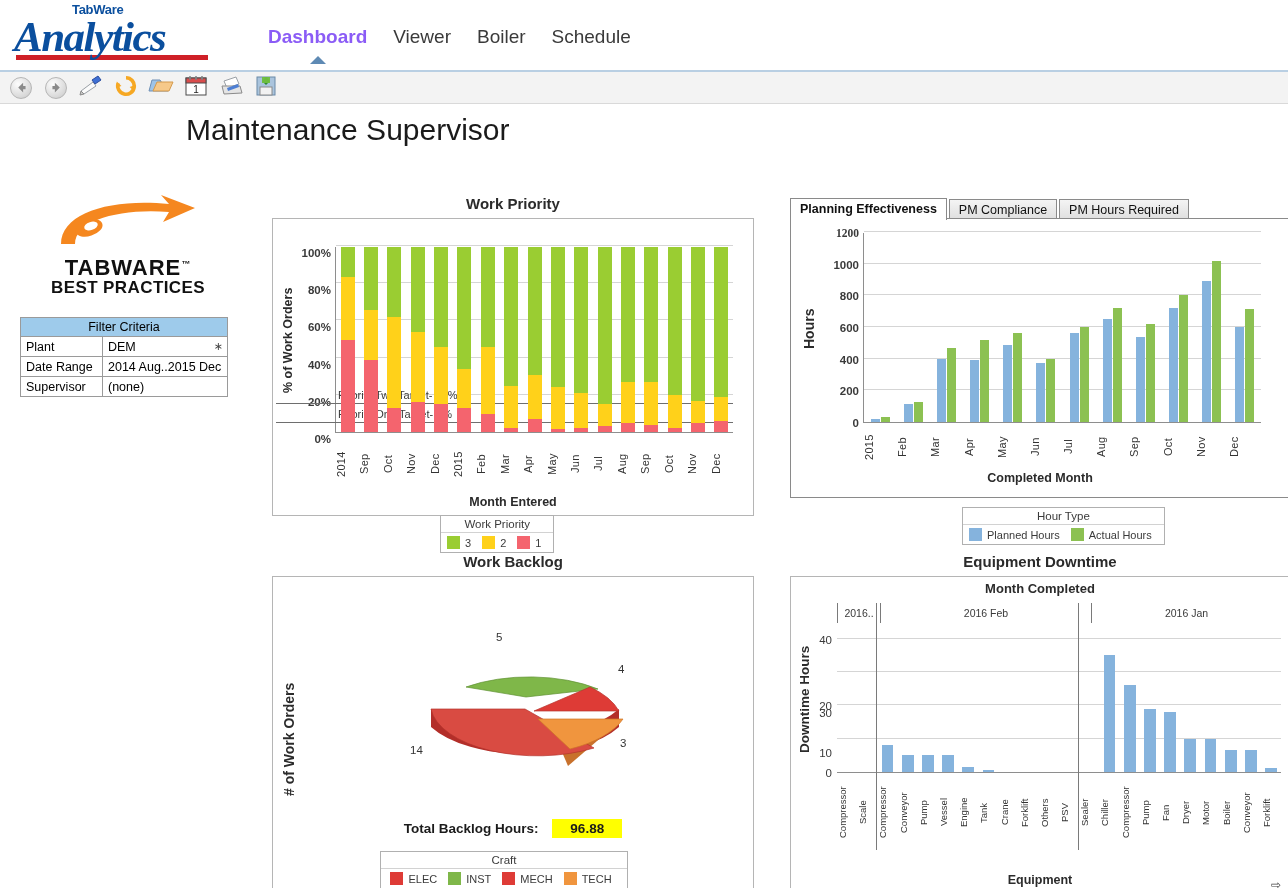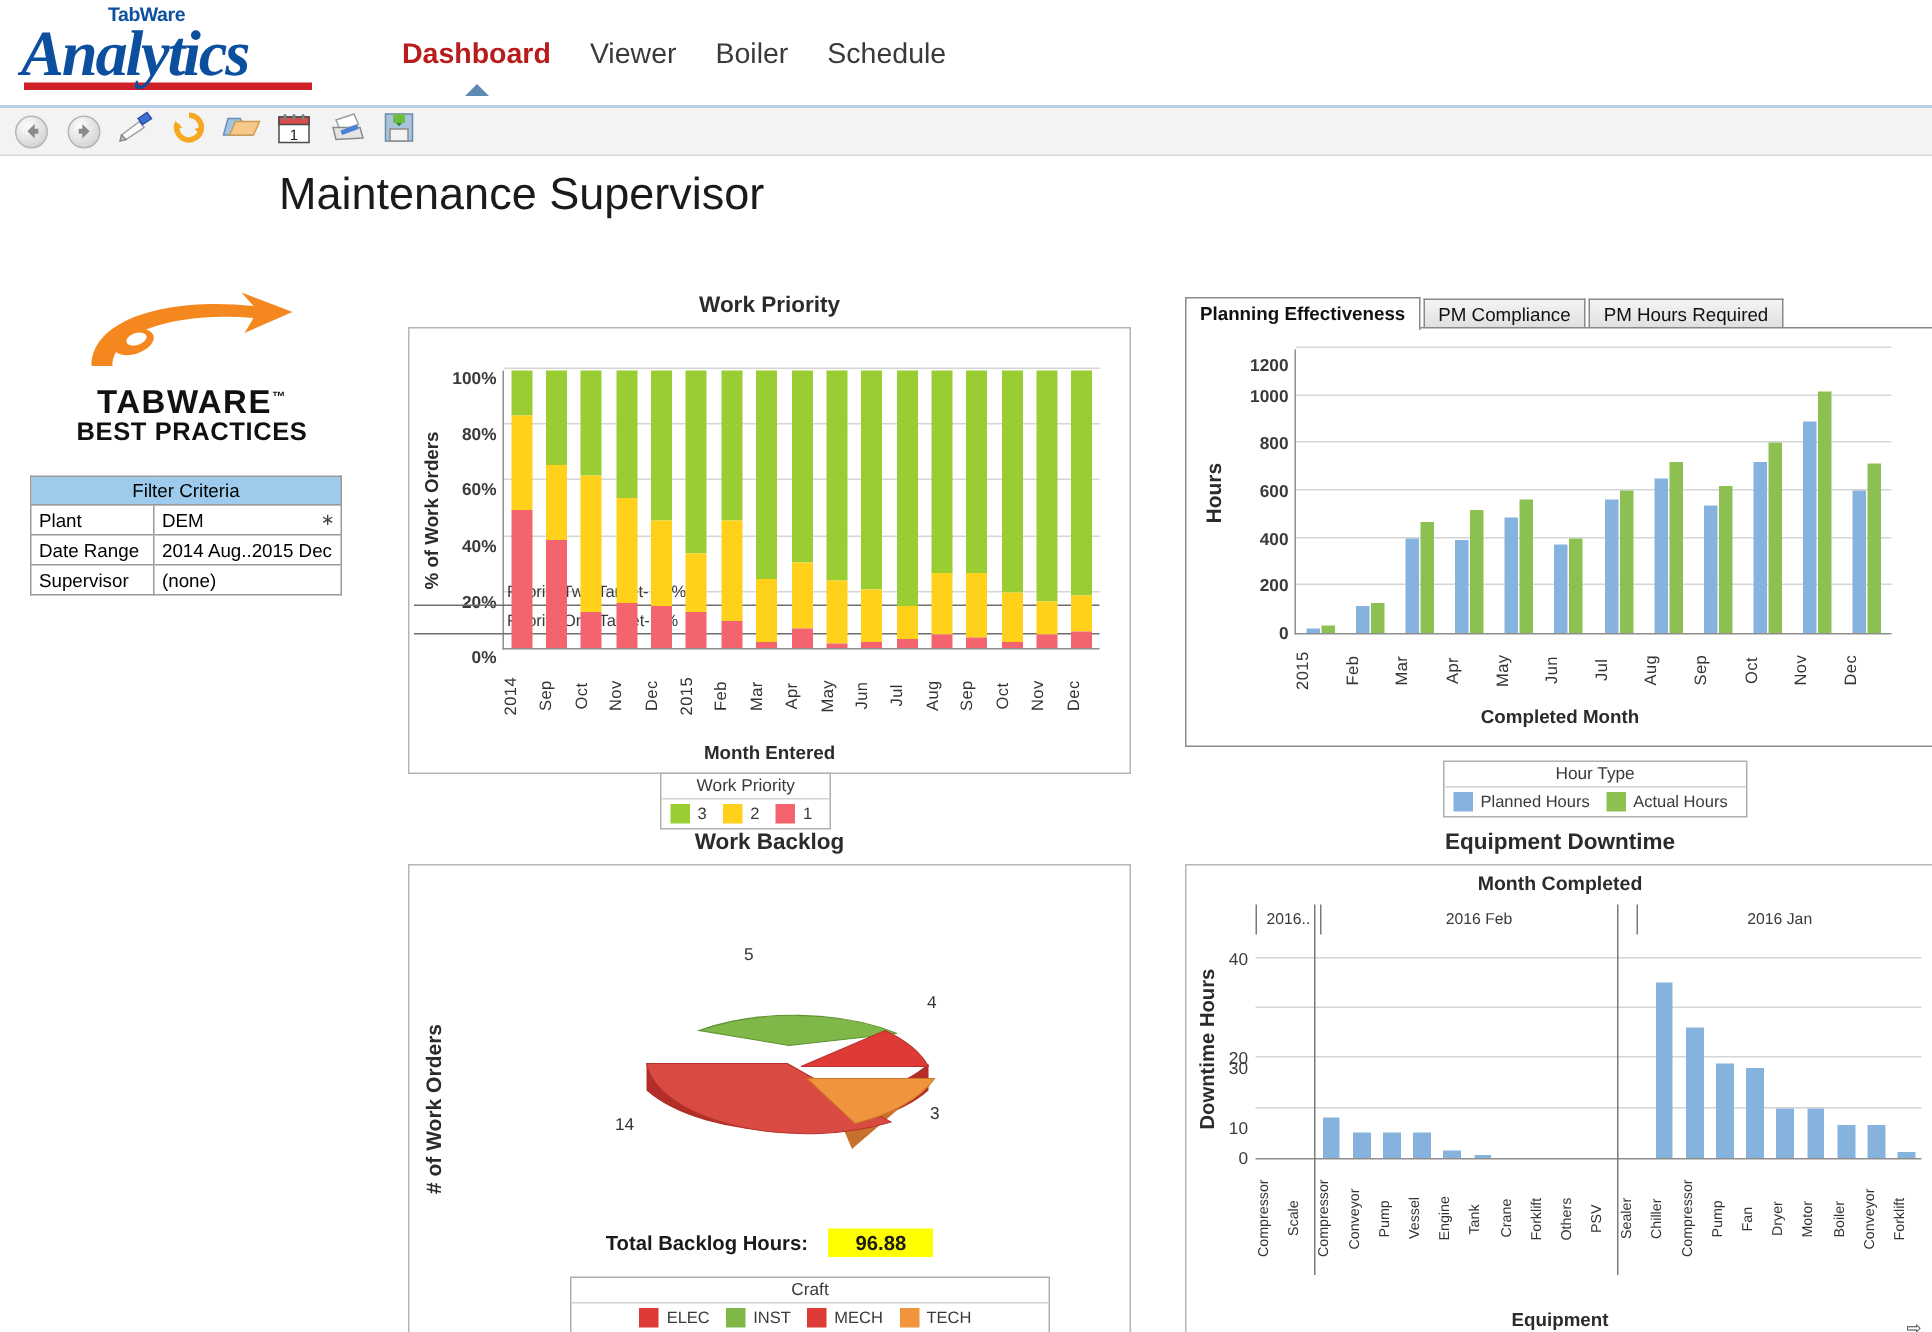--- a/index.html
+++ b/index.html
@@ -35,21 +35,21 @@
     height:5px; background:#cf2027; width:192px; margin-left:2px; margin-top:-3px;
   }
   .nav{
     position:absolute; left:268px; top:26px;
     display:flex; gap:26px; align-items:flex-end;
   }
   .nav-item{
     font-size:19px; color:#3a3a3a; cursor:pointer; padding-bottom:3px;
     position:relative;
   }
-  .nav-item.active{ font-weight:bold; color:#b91c1c; }
+  .nav-item.active{ font-weight:bold; color:#8b5cf6; }
   .nav-caret{
     position:absolute; left:50%; transform:translateX(-50%); bottom:-13px;
     width:0;height:0;border-left:8px solid transparent;border-right:8px solid transparent;
     border-bottom:8px solid #5e8ab4;
   }
 
   
   .toolbar{
     height:32px; background:#f3f3f3; border-bottom:1px solid #d9d9d9;
     display:flex; align-items:center; padding-left:6px; gap:5px;
@@ -544,21 +544,21 @@
         <div class="ytick" style="top: 158.333px;">200</div>
         <div class="gridline" style="bottom: 63.3333px;"></div>
         <div class="ytick" style="top: 126.667px;">400</div>
         <div class="gridline" style="bottom: 95px;"></div>
         <div class="ytick" style="top: 95px;">600</div>
         <div class="gridline" style="bottom: 126.667px;"></div>
         <div class="ytick" style="top: 63.3333px;">800</div>
         <div class="gridline" style="bottom: 158.333px;"></div>
         <div class="ytick" style="top: 31.6667px;">1000</div>
         <div class="gridline" style="bottom: 190px;"></div>
-        <div class="ytick" style="top: 11px;">1200</div>
+        <div class="ytick" style="top: 0px; font-family: Liberation Serif, serif;">1200</div>
         <div class="pe-bars">
           <div class="pe-col">
             <div class="pe-bar" style="height: 3.16667px; background: rgb(133, 179, 221);"></div>
             <div class="pe-bar" style="height: 4.75px; background: rgb(140, 193, 82);"></div>
           </div>
           <div class="pe-col">
             <div class="pe-bar" style="height: 18.2083px; background: rgb(133, 179, 221);"></div>
             <div class="pe-bar" style="height: 19.7917px; background: rgb(140, 193, 82);"></div>
           </div>
           <div class="pe-col">
@@ -654,21 +654,21 @@
       <div style="position:absolute;left:200px;top:14px;font-size:11.5px;color:#333;">4</div>
       <div style="position:absolute;left:202px;top:88px;font-size:11.5px;color:#333;">3</div>
       <div style="position:absolute;left:-8px;top:95px;font-size:11.5px;color:#333;">14</div>
     </div>
 
     <div class="total-row">
       <span>Total Backlog Hours:</span>
       <span class="total-val">96.88</span>
     </div>
 
-    <div class="legend-box" style="left:107px; top:274px; width:320px;">
+    <div class="legend-box" style="left:107px; top:274px; width:248px;">
       <div class="legend-head">Craft</div>
       <div class="legend-items" id="wb-legend" style="justify-content:center;">
           <span class="sw" style="background: rgb(222, 59, 54);"></span>
           <span class="lb">ELEC</span>
           <span class="sw" style="background: rgb(127, 183, 73);"></span>
           <span class="lb">INST</span>
           <span class="sw" style="background: rgb(222, 59, 54);"></span>
           <span class="lb">MECH</span>
           <span class="sw" style="background: rgb(240, 149, 62);"></span>
           <span class="lb">TECH</span>

